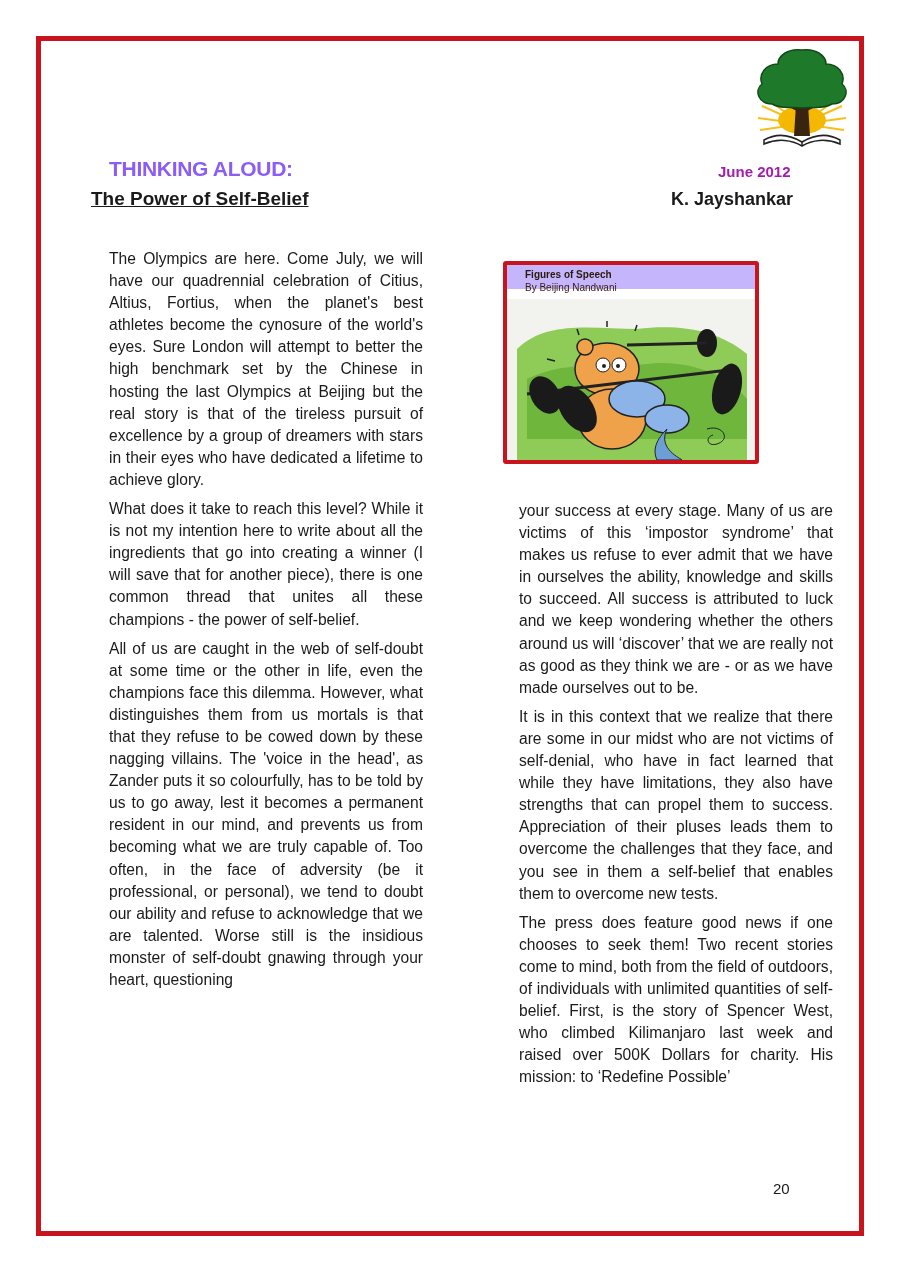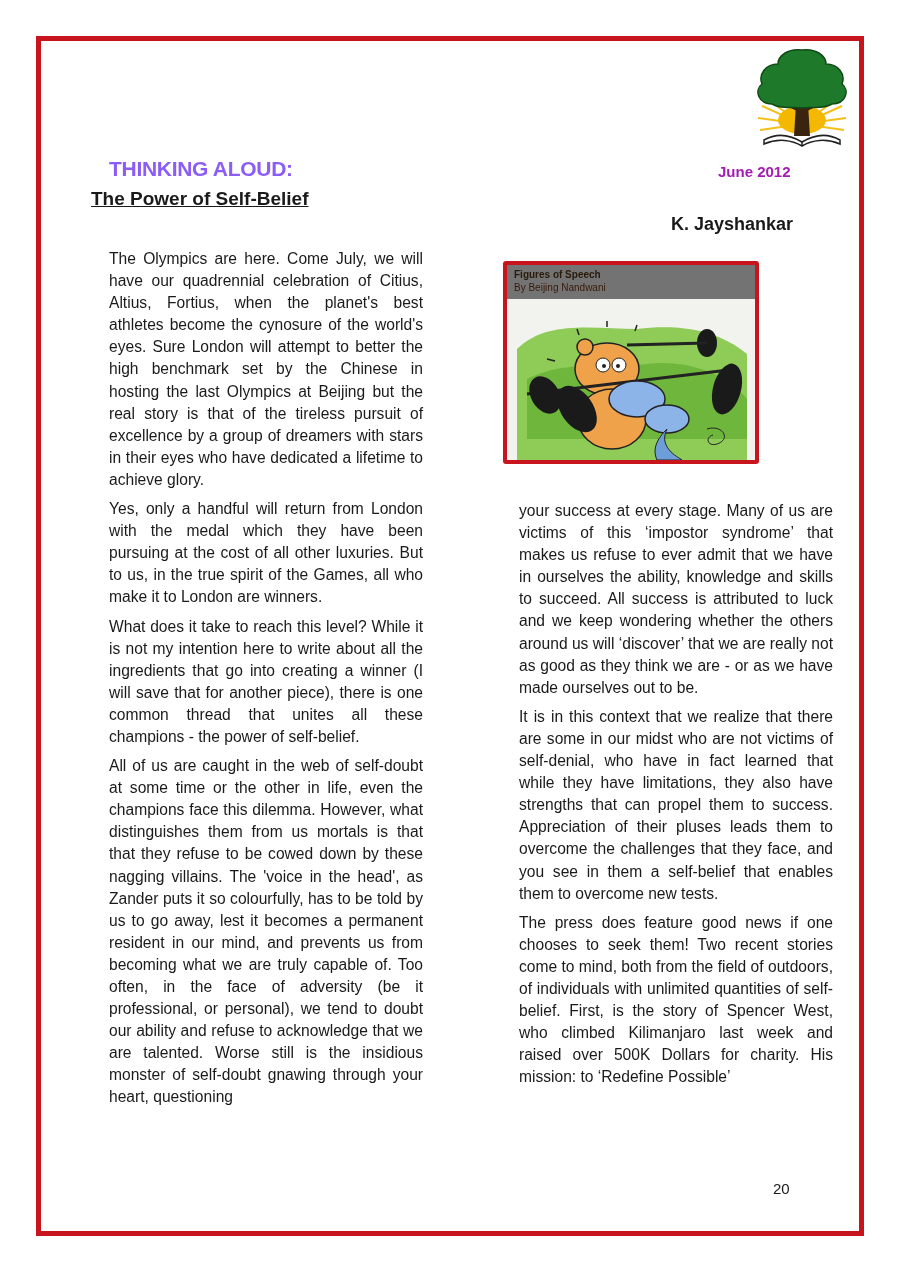--- a/index.html
+++ b/index.html
@@ -6,30 +6,30 @@
     body { width: 900px; height: 1273px; position: relative; overflow: hidden;
            font-family: "Liberation Sans", "DejaVu Sans", sans-serif; color: #1a1a1a; }
     .frame { position: absolute; left: 36px; top: 36px; width: 818px; height: 1190px;
              border: 5px solid #c8141c; }
     .logo { position: absolute; left: 748px; top: 44px; width: 108px; height: 108px; }
     .kicker { position: absolute; left: 109px; top: 157px; font-size: 21px; font-weight: bold;
               color: #8b5cf6; letter-spacing: -0.3px; }
     .date { position: absolute; left: 718px; top: 163px; font-size: 15px; font-weight: bold; color: #a21caf; }
     .title { position: absolute; left: 91px; top: 188px; font-size: 19px; font-weight: bold;
              text-decoration: underline; color: #1a1a1a; }
-    .author { position: absolute; left: 671px; top: 189px; font-size: 18px; font-weight: bold; color: #1a1a1a; margin-top: 25px; }
+    .author { position: absolute; left: 671px; top: 189px; font-size: 18px; font-weight: bold; color: #1a1a1a; }
     .col { position: absolute; width: 314px; font-size: 15.6px; line-height: 22.1px; text-align: justify;
            hyphens: none; }
     .col p { margin: 0 0 7px 0; }
     .col-left { left: 109px; top: 248px; }
     .col-right { left: 477px; top: 500px; margin-left: 42px; }
     .cartoon { position: absolute; left: 503px; top: 261px; width: 256px; height: 203px;
                border: 4px solid #c8141c; border-radius: 3px; background: #ffffff; overflow: hidden;
                box-sizing: border-box; }
-    .cartoon-head { background: #737373; height: 34px; padding: 4px 6px 0 7px; box-sizing: border-box; }
+    .cartoon-head { background: #c4b5fd; height: 24px; padding: 4px 6px 0 18px; box-sizing: border-box; }
     .cartoon-title { font-size: 10px; font-weight: bold; color: #2a1a0a; line-height: 12px; display: block; }
     .cartoon-byline { font-size: 10px; color: #3a1a0a; line-height: 13px; display: block; }
     .cartoon-art { position: absolute; left: 0; top: 34px; width: 248px; height: 161px; }
     .page-num { position: absolute; left: 773px; top: 1180px; font-size: 15px; color: #1a1a1a; }
   </style>
 </head>
 <body>
 
 <div class="frame"></div>
 
@@ -54,21 +54,20 @@
   </svg>
 </div>
 
 <div class="kicker">THINKING ALOUD:</div>
 <div class="date">June 2012</div>
 <div class="title">The Power of Self-Belief</div>
 <div class="author">K. Jayshankar</div>
 
 <div class="col col-left">
   <p>The Olympics are here. Come July, we will have our quadrennial celebration of Citius, Altius, Fortius, when the planet's best athletes become the cynosure of the world's eyes. Sure London will attempt to better the high benchmark set by the Chinese in hosting the last Olympics at Beijing but the real story is that of the tireless pursuit of excellence by a group of dreamers with stars in their eyes who have dedicated a lifetime to achieve glory.</p>
-  <p>Yes, only a handful will return from London with the medal which they have been pursuing at the cost of all other luxuries. But to us, in the true spirit of the Games, all who make it to London are winners.</p>
   <p>What does it take to reach this level? While it is not my intention here to write about all the ingredients that go into creating a winner (I will save that for another piece), there is one common thread that unites all these champions - the power of self-belief.</p>
   <p>All of us are caught in the web of self-doubt at some time or the other in life, even the champions face this dilemma. However, what distinguishes them from us mortals is that that they refuse to be cowed down by these nagging villains. The 'voice in the head', as Zander puts it so colourfully, has to be told by us to go away, lest it becomes a permanent resident in our mind, and prevents us from becoming what we are truly capable of. Too often, in the face of adversity (be it professional, or personal), we tend to doubt our ability and refuse to acknowledge that we are talented. Worse still is the insidious monster of self-doubt gnawing through your heart, questioning</p>
 </div>
 
 <div class="cartoon">
   <div class="cartoon-head">
     <span class="cartoon-title">Figures of Speech</span>
     <span class="cartoon-byline">By Beijing Nandwani</span>
   </div>
   <div class="cartoon-art">

